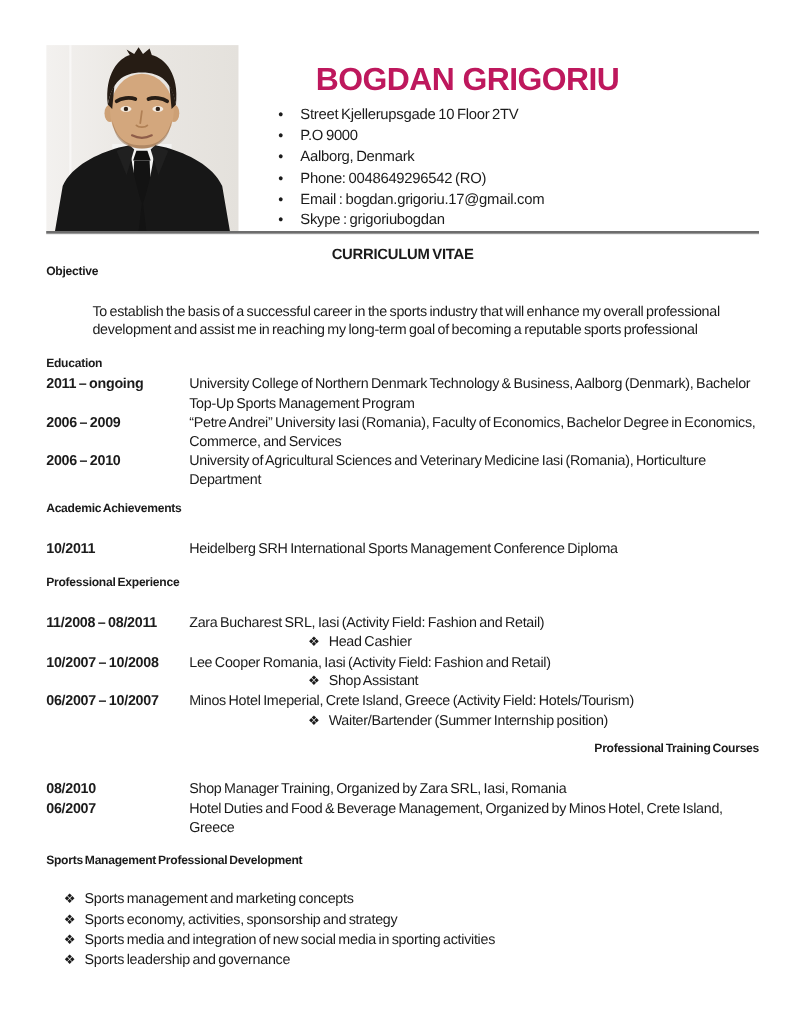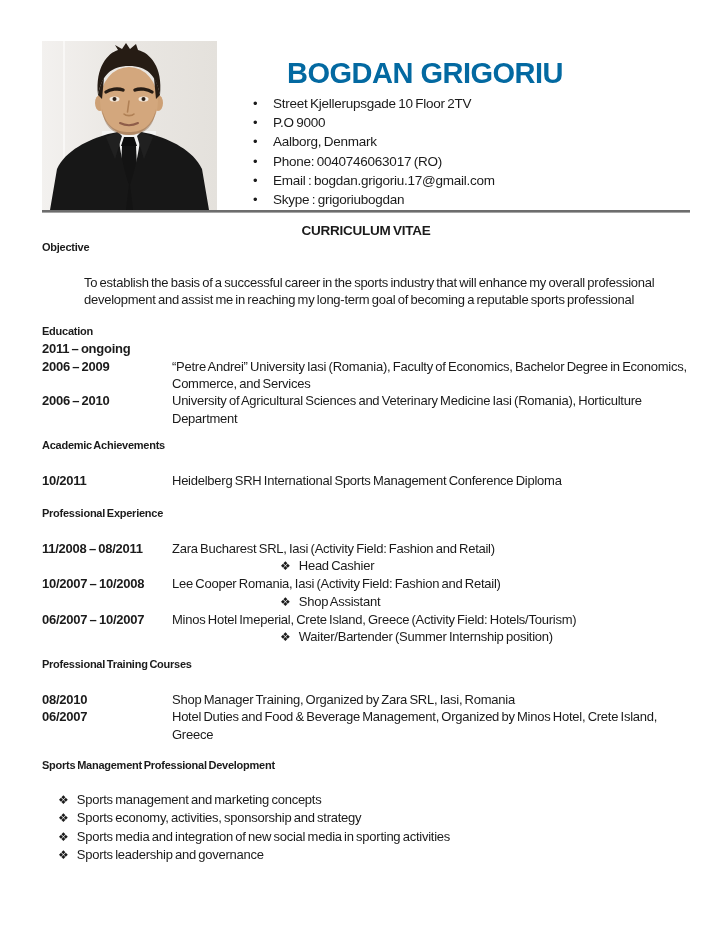--- a/index.html
+++ b/index.html
@@ -17,21 +17,21 @@
 
   
   .photo {
     position:absolute; left:42px; top:41px;
     width:175px; height:169px; display:block;
   }
   .person-name {
     position:absolute; left:225px; top:56px; width:400px;
     text-align:center;
     font-size:29px; line-height:34px; font-weight:bold;
-    letter-spacing:-0.5px; word-spacing:0; color:#0369a1;
+    letter-spacing:-0.5px; word-spacing:0; color:#be185d;
     white-space:nowrap;
   }
   .contacts {
     position:absolute; left:253px; top:95px;
     list-style:none;
   }
   .contacts li { height:19.2px; font-size:13.5px; white-space:nowrap; }
   .contacts .dot { display:inline-block; width:20px; font-size:13px; }
   .header-rule {
     position:absolute; left:42px; top:210px; width:648px; height:3px;
@@ -43,21 +43,21 @@
   .doc-title { margin-top:6px; text-align:center; font-weight:bold; font-size:13.5px; }
   .heading { font-weight:bold; font-size:11px; }
   .objective-text { margin-top:17px; padding-left:42px; }
 
   .h-education      { margin-top:15px; }
   .edu-block        { }
   .h-academic       { margin-top:10px; }
   .academic-block   { margin-top:18px; }
   .h-experience     { margin-top:15px; }
   .exp-block        { margin-top:18px; }
-  .h-training       { margin-top:9px; }
+  .h-training       { margin-top:9px;text-align:right; }
   .training-block   { margin-top:18px; }
   .h-sports         { margin-top:14px; }
   .sports-list      { margin-top:17px; list-style:none; }
 
   .row { display:flex; }
   .col-date { width:130px; flex:0 0 130px; font-weight:bold; white-space:nowrap; }
   .col-desc { width:518px; }
   .role-line { padding-left:108px; }
   .diamond { font-family:"DejaVu Sans",sans-serif; margin-right:8px; font-size:12px; letter-spacing:0; }
   .sports-list li { padding-left:16px; }
@@ -113,38 +113,39 @@
 
     <path d="M78,82 C84,85 90,85 96,82" stroke="#8f5d49" stroke-width="2" fill="none" stroke-linecap="round"></path>
   </svg>
 
   <div class="person-name">BOGDAN GRIGORIU</div>
 
   <ul class="contacts">
     <li><span class="dot">•</span><span>Street Kjellerupsgade 10 Floor 2TV</span></li>
     <li><span class="dot">•</span><span>P.O 9000</span></li>
     <li><span class="dot">•</span><span>Aalborg, Denmark</span></li>
-    <li><span class="dot">•</span><span>Phone: 0040746063017 (RO)</span></li>
+    <li><span class="dot">•</span><span>Phone: 0048649296542 (RO)</span></li>
     <li><span class="dot">•</span><span>Email : bogdan.grigoriu.17@gmail.com</span></li>
     <li><span class="dot">•</span><span>Skype : grigoriubogdan</span></li>
   </ul>
 
   <div class="header-rule"></div>
 
   <div class="content">
 
     <div class="doc-title">CURRICULUM VITAE</div>
 
     <div class="heading">Objective</div>
     <div class="objective-text">To establish the basis of a successful career in the sports industry that will enhance my overall professional development and assist me in reaching my long-term goal of becoming a reputable sports professional</div>
 
     <div class="heading h-education">Education</div>
     <div class="edu-block">
       <div class="row">
         <div class="col-date">2011 – ongoing</div>
+        <div class="col-desc">University College of Northern Denmark Technology &amp; Business, Aalborg (Denmark), Bachelor Top-Up Sports Management Program</div>
       </div>
       <div class="row">
         <div class="col-date">2006 – 2009</div>
         <div class="col-desc">“Petre Andrei” University Iasi (Romania), Faculty of Economics, Bachelor Degree in Economics, Commerce, and Services</div>
       </div>
       <div class="row">
         <div class="col-date">2006 – 2010</div>
         <div class="col-desc">University of Agricultural Sciences and Veterinary Medicine Iasi (Romania), Horticulture Department</div>
       </div>
     </div>

